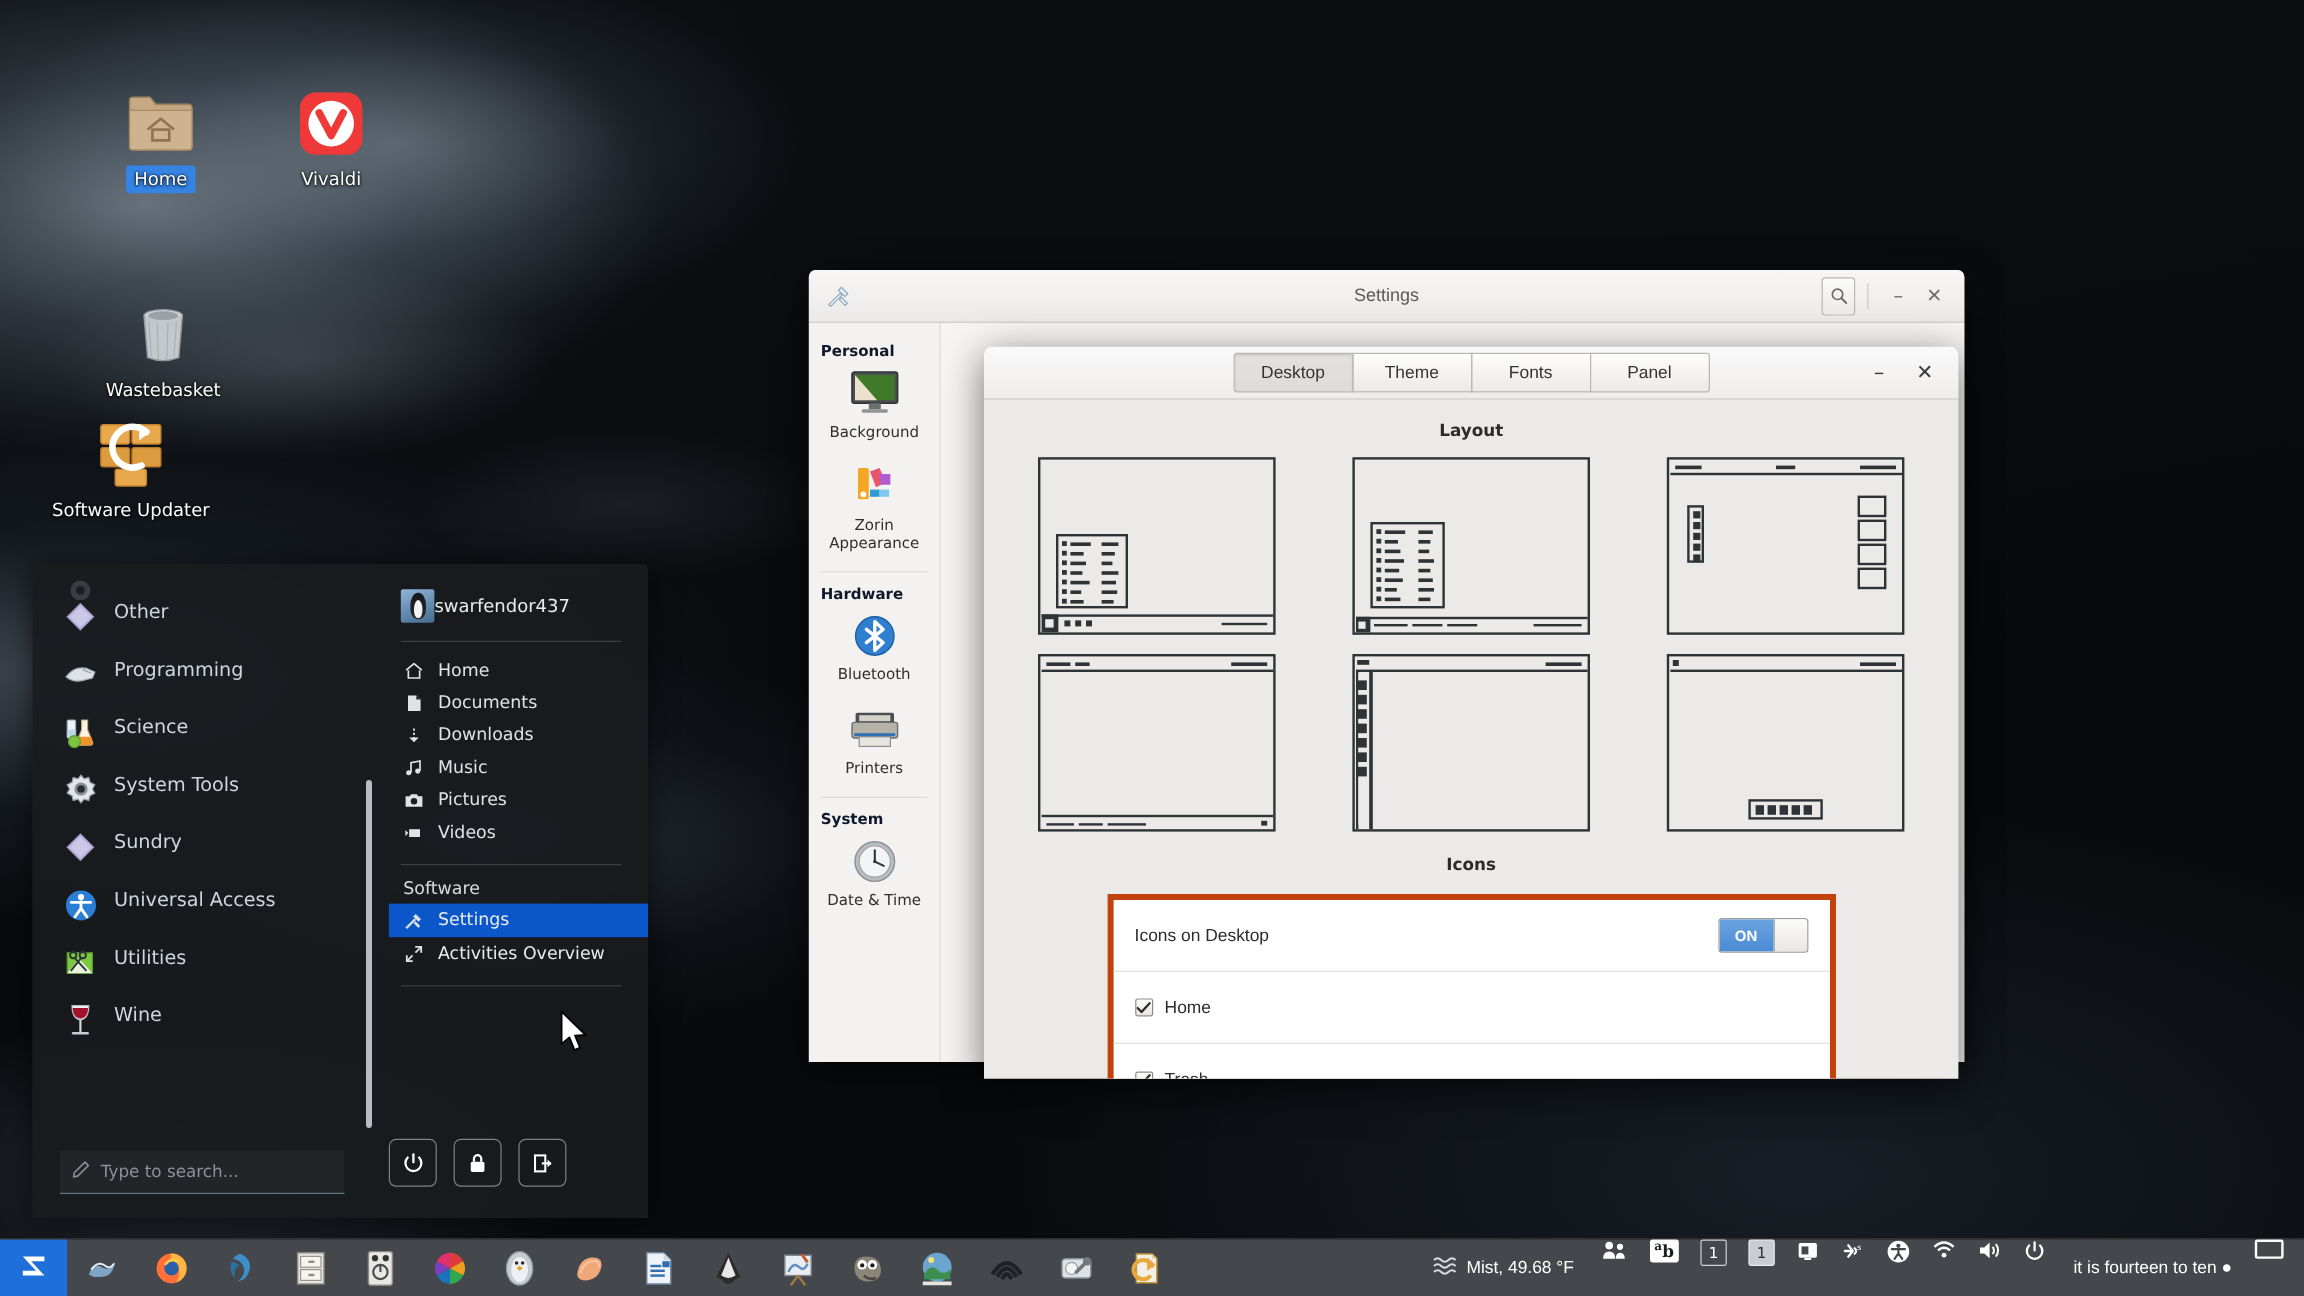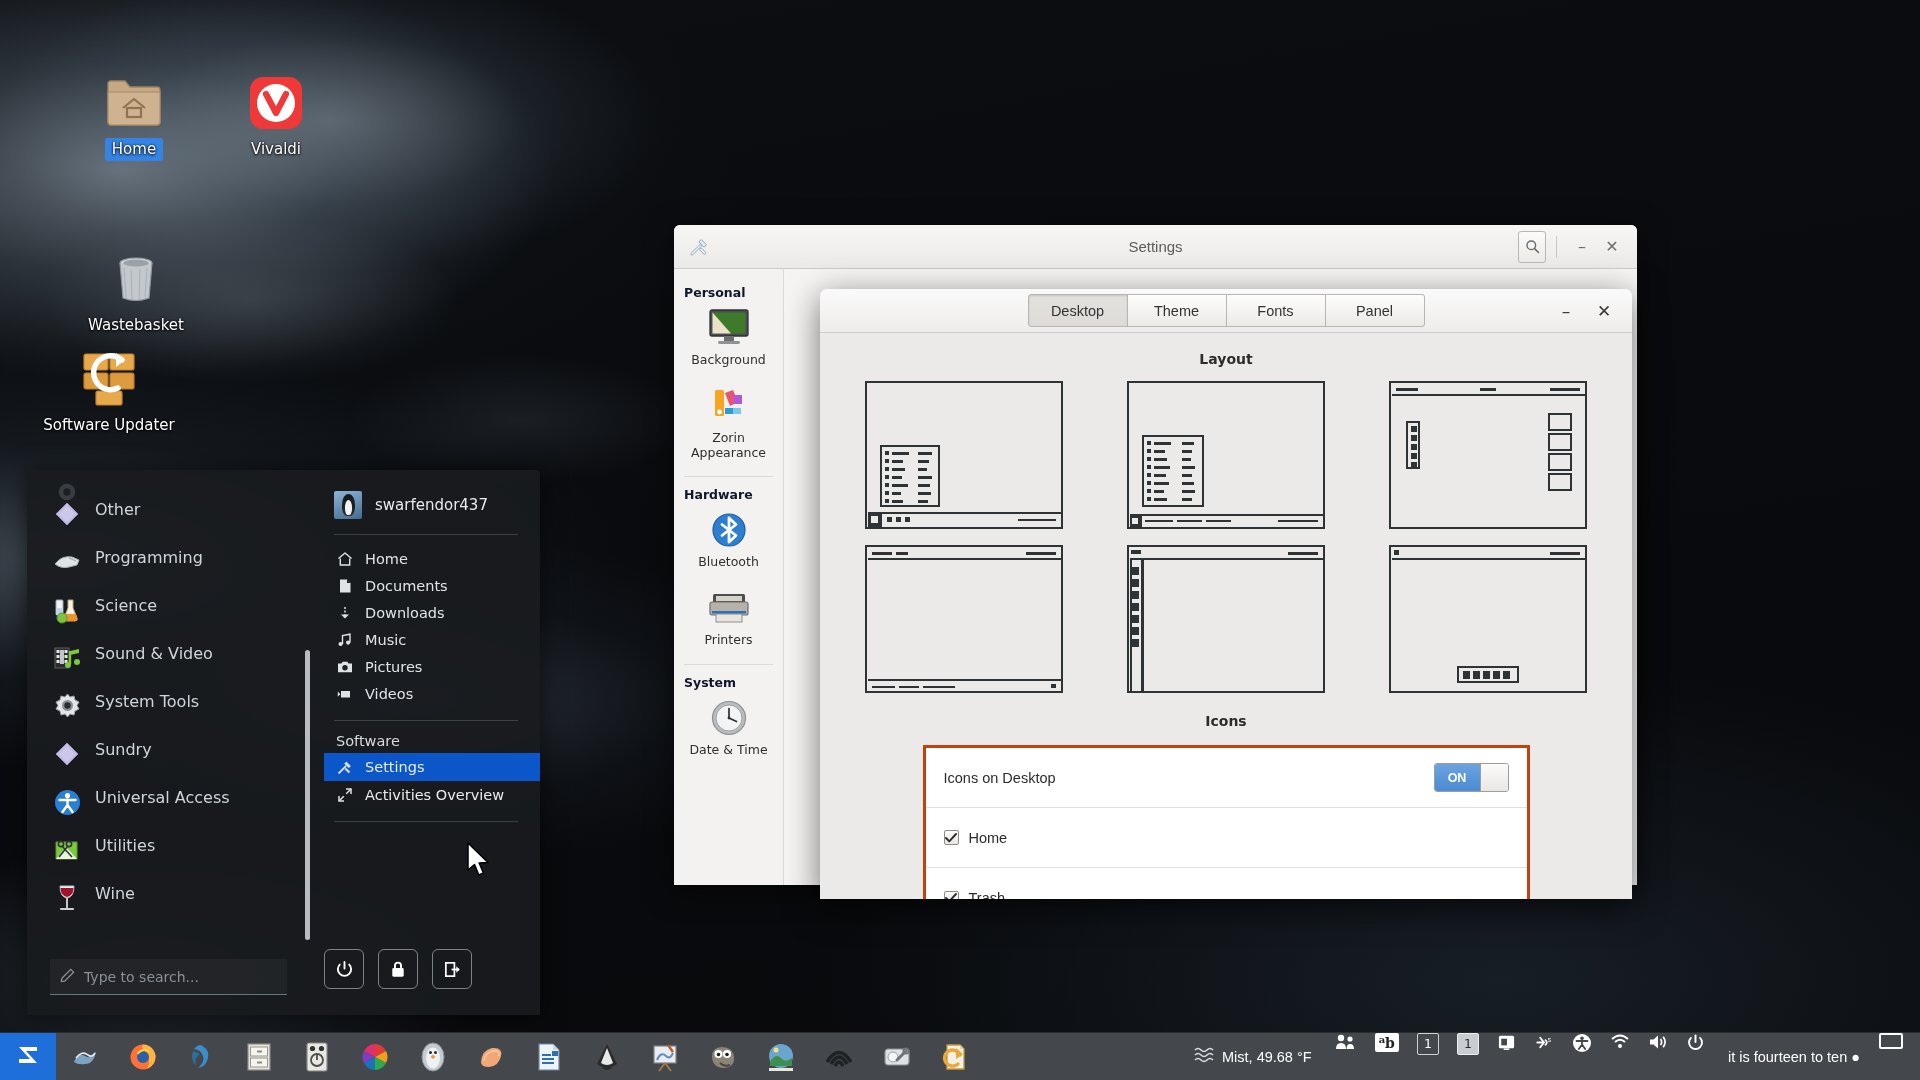--- a/index.html
+++ b/index.html
@@ -89,21 +89,21 @@
     border:none; border-bottom: 1px solid #5d7a8c;
     display:flex; align-items:center; gap:9px;
     padding-left: 10px;
     color:#8b9197; font-size:14px;
   }
   #sm-right {
     flex:1;
     position:relative;
     padding: 18px 22px 0 24px;
   }
-  #sm-user { display:flex; align-items:center; gap:13px; height:34px; margin-bottom:12px;text-align:right;}
+  #sm-user { display:flex; align-items:center; height:34px; margin-bottom:12px;text-align:right;}
   #sm-user .avatar {
     width:28px;height:28px;border-radius:2px;flex:0 0 28px;
     background: linear-gradient(160deg,#8fb4d4 0%,#6c94b8 45%,#456c8e 100%);
     position:relative; overflow:hidden;
   }
   #sm-user .avatar::before{
     content:""; position:absolute; left:8px; top:3px; width:13px;height:22px;
     border-radius:48% 48% 40% 40%;
     background: linear-gradient(180deg,#15181c 0%,#1d2127 55%,#2a2f36 100%);
   }
@@ -228,21 +228,21 @@
   .lt-sq-dark { position:absolute; background:#2e3436; }
   .lt-bar     { position:absolute; background:#2e3436; height:2.5px; }
   .lt-menu {
     position:absolute; border:2.5px solid #2e3436; background:#ebeae9;
   }
   .lt-dock-v { position:absolute; border:2.5px solid #2e3436; background:#ebeae9; }
   .lt-box { position:absolute; border:2.5px solid #2e3436; background:#ebeae9; }
 
   #icons-box {
     width:607px; margin: 16px auto 0 auto;
-    border:3px solid #c2410c; background:#ffffff;
+    border:5px solid #c2410c; background:#ffffff;
   }
   .icons-row {
     height:60px; display:flex; align-items:center;
     padding: 0 18px; border-bottom:1px solid #e2e0dd;
     font-size:14.5px; color:#2b2b2b;
     font-family:"Liberation Sans", sans-serif;
   }
   .icons-row:last-child{ border-bottom:none; }
   .toggle {
     margin-left:auto; width:75px; height:29px;
@@ -385,39 +385,20 @@
             <rect x="2" y="3" width="7" height="15" rx="1" fill="#eef2f5" stroke="#9aa7b0" stroke-width="1"></rect>
             <rect x="2" y="11" width="7" height="7" fill="#bcd5e8"></rect>
             <path d="M14 3 L14 11 L10 21 Q9 24 12 24 L21 24 Q24 24 23 21 L19 11 L19 3 Z" fill="#fdf3e3" stroke="#b9a67f" stroke-width="1"></path>
             <path d="M11 17 L22 17 L23 21 Q24 24 21 24 L12 24 Q9 24 10 21 Z" fill="#f0922a"></path>
             <circle cx="8" cy="21" r="5" fill="#7ec242" stroke="#5d9a2c" stroke-width="1"></circle>
           </svg>
         </span>
         <span>Science</span>
       </div>
 
-      <div class="sm-cat">
-        <span class="ci">
-          <svg width="28" height="26" viewBox="0 0 28 26">
-            <rect x="2" y="3" width="14" height="20" fill="#2b2b2b" stroke="#6d6d6d" stroke-width="0.8"></rect>
-            <rect x="3.5" y="5" width="3" height="3" fill="#e8e8e8"></rect>
-              <rect x="3.5" y="10" width="3" height="3" fill="#e8e8e8"></rect>
-              <rect x="3.5" y="15" width="3" height="3" fill="#e8e8e8"></rect>
-            <rect x="11.5" y="5" width="3" height="3" fill="#e8e8e8"></rect>
-              <rect x="11.5" y="10" width="3" height="3" fill="#e8e8e8"></rect>
-              <rect x="11.5" y="15" width="3" height="3" fill="#e8e8e8"></rect>
-            <rect x="7" y="5" width="4" height="14" fill="#bfc6cc"></rect>
-            <path d="M17 6 L17 19" stroke="#7bc93f" stroke-width="2.4"></path>
-            <path d="M17 6 L26 4 L26 8 L17 10 Z" fill="#7bc93f"></path>
-            <circle cx="15" cy="20" r="3" fill="#7bc93f"></circle>
-            <circle cx="24" cy="17" r="3" fill="#7bc93f"></circle>
-          </svg>
-        </span>
-        <span>Sound &amp; Video</span>
-      </div>
 
       <div class="sm-cat">
         <span class="ci">
           <svg width="27" height="27" viewBox="0 0 27 27">
             <path d="M13.5 1 L16 4 L20 3 L21 7 L25 9 L23 12.5 L25 16 L21 18 L20 22 L16 21 L13.5 24 L11 21 L7 22 L6 18 L2 16 L4 12.5 L2 9 L6 7 L7 3 L11 4 Z" fill="#e3e6e8" stroke="#9aa0a6" stroke-width="1"></path>
             <circle cx="13.5" cy="12.5" r="5.5" fill="#8a9096"></circle>
             <circle cx="13.5" cy="12.5" r="3.2" fill="#2a2d31"></circle>
           </svg>
         </span>
         <span>System Tools</span>

